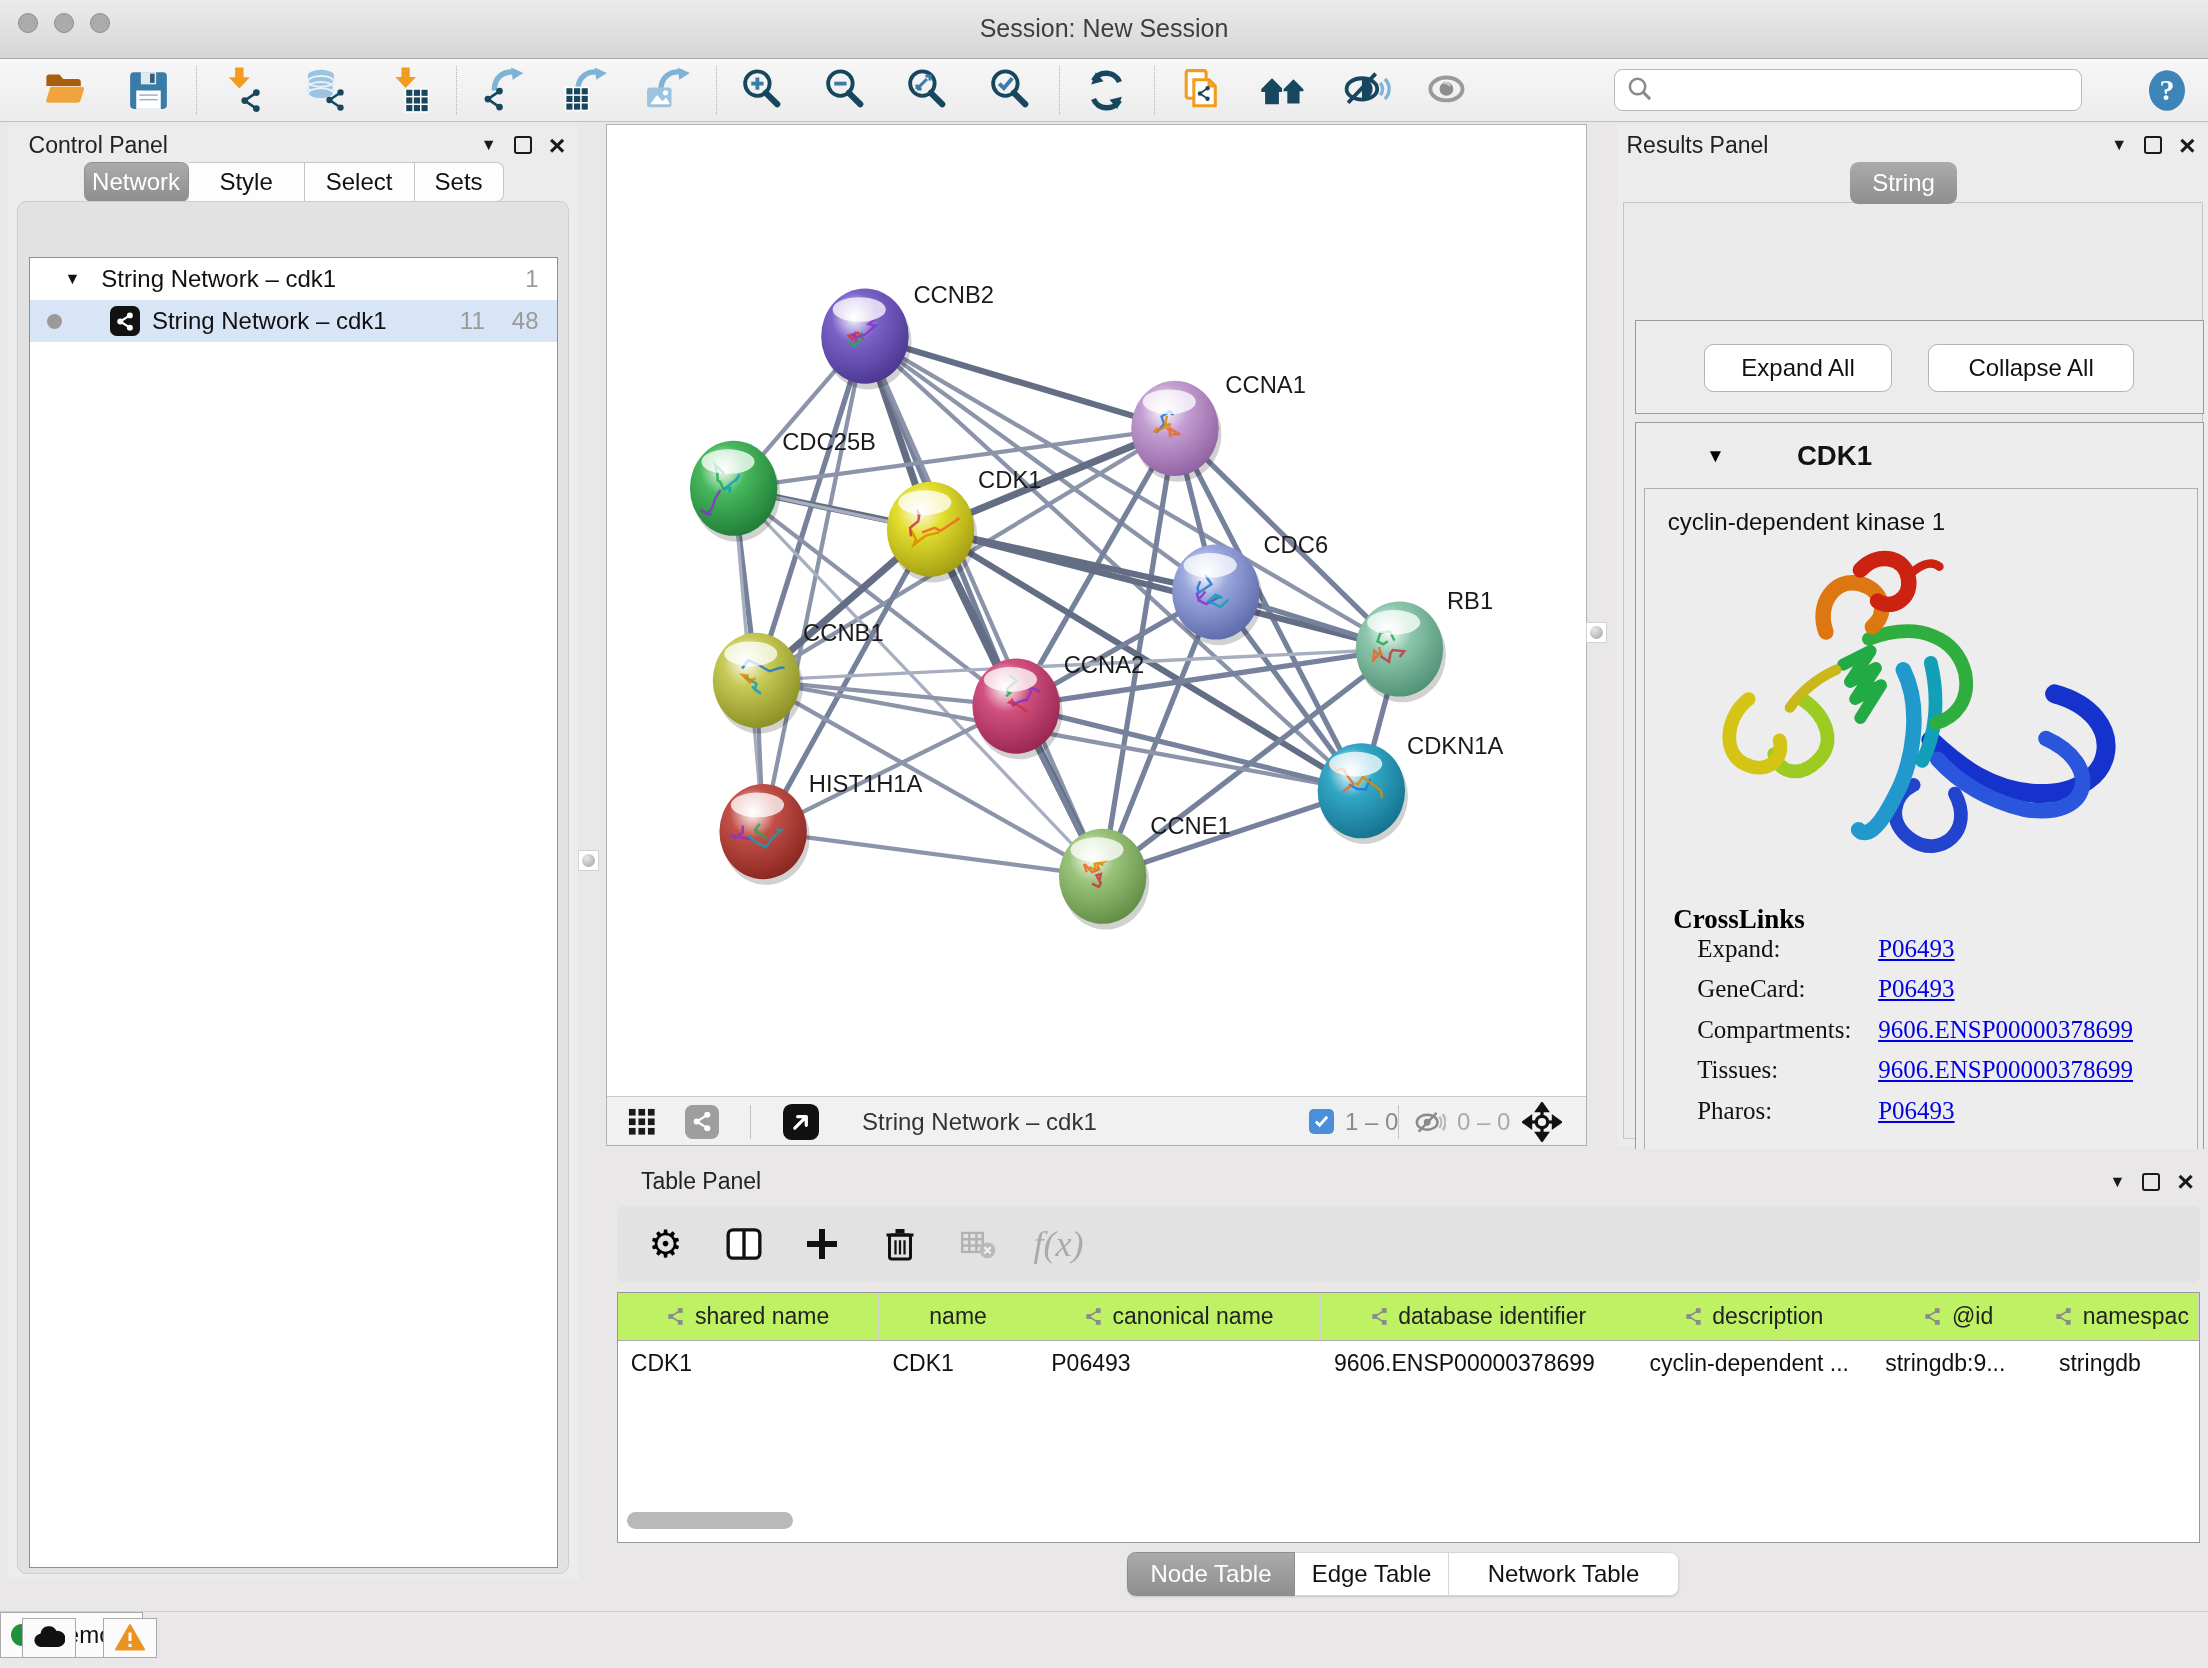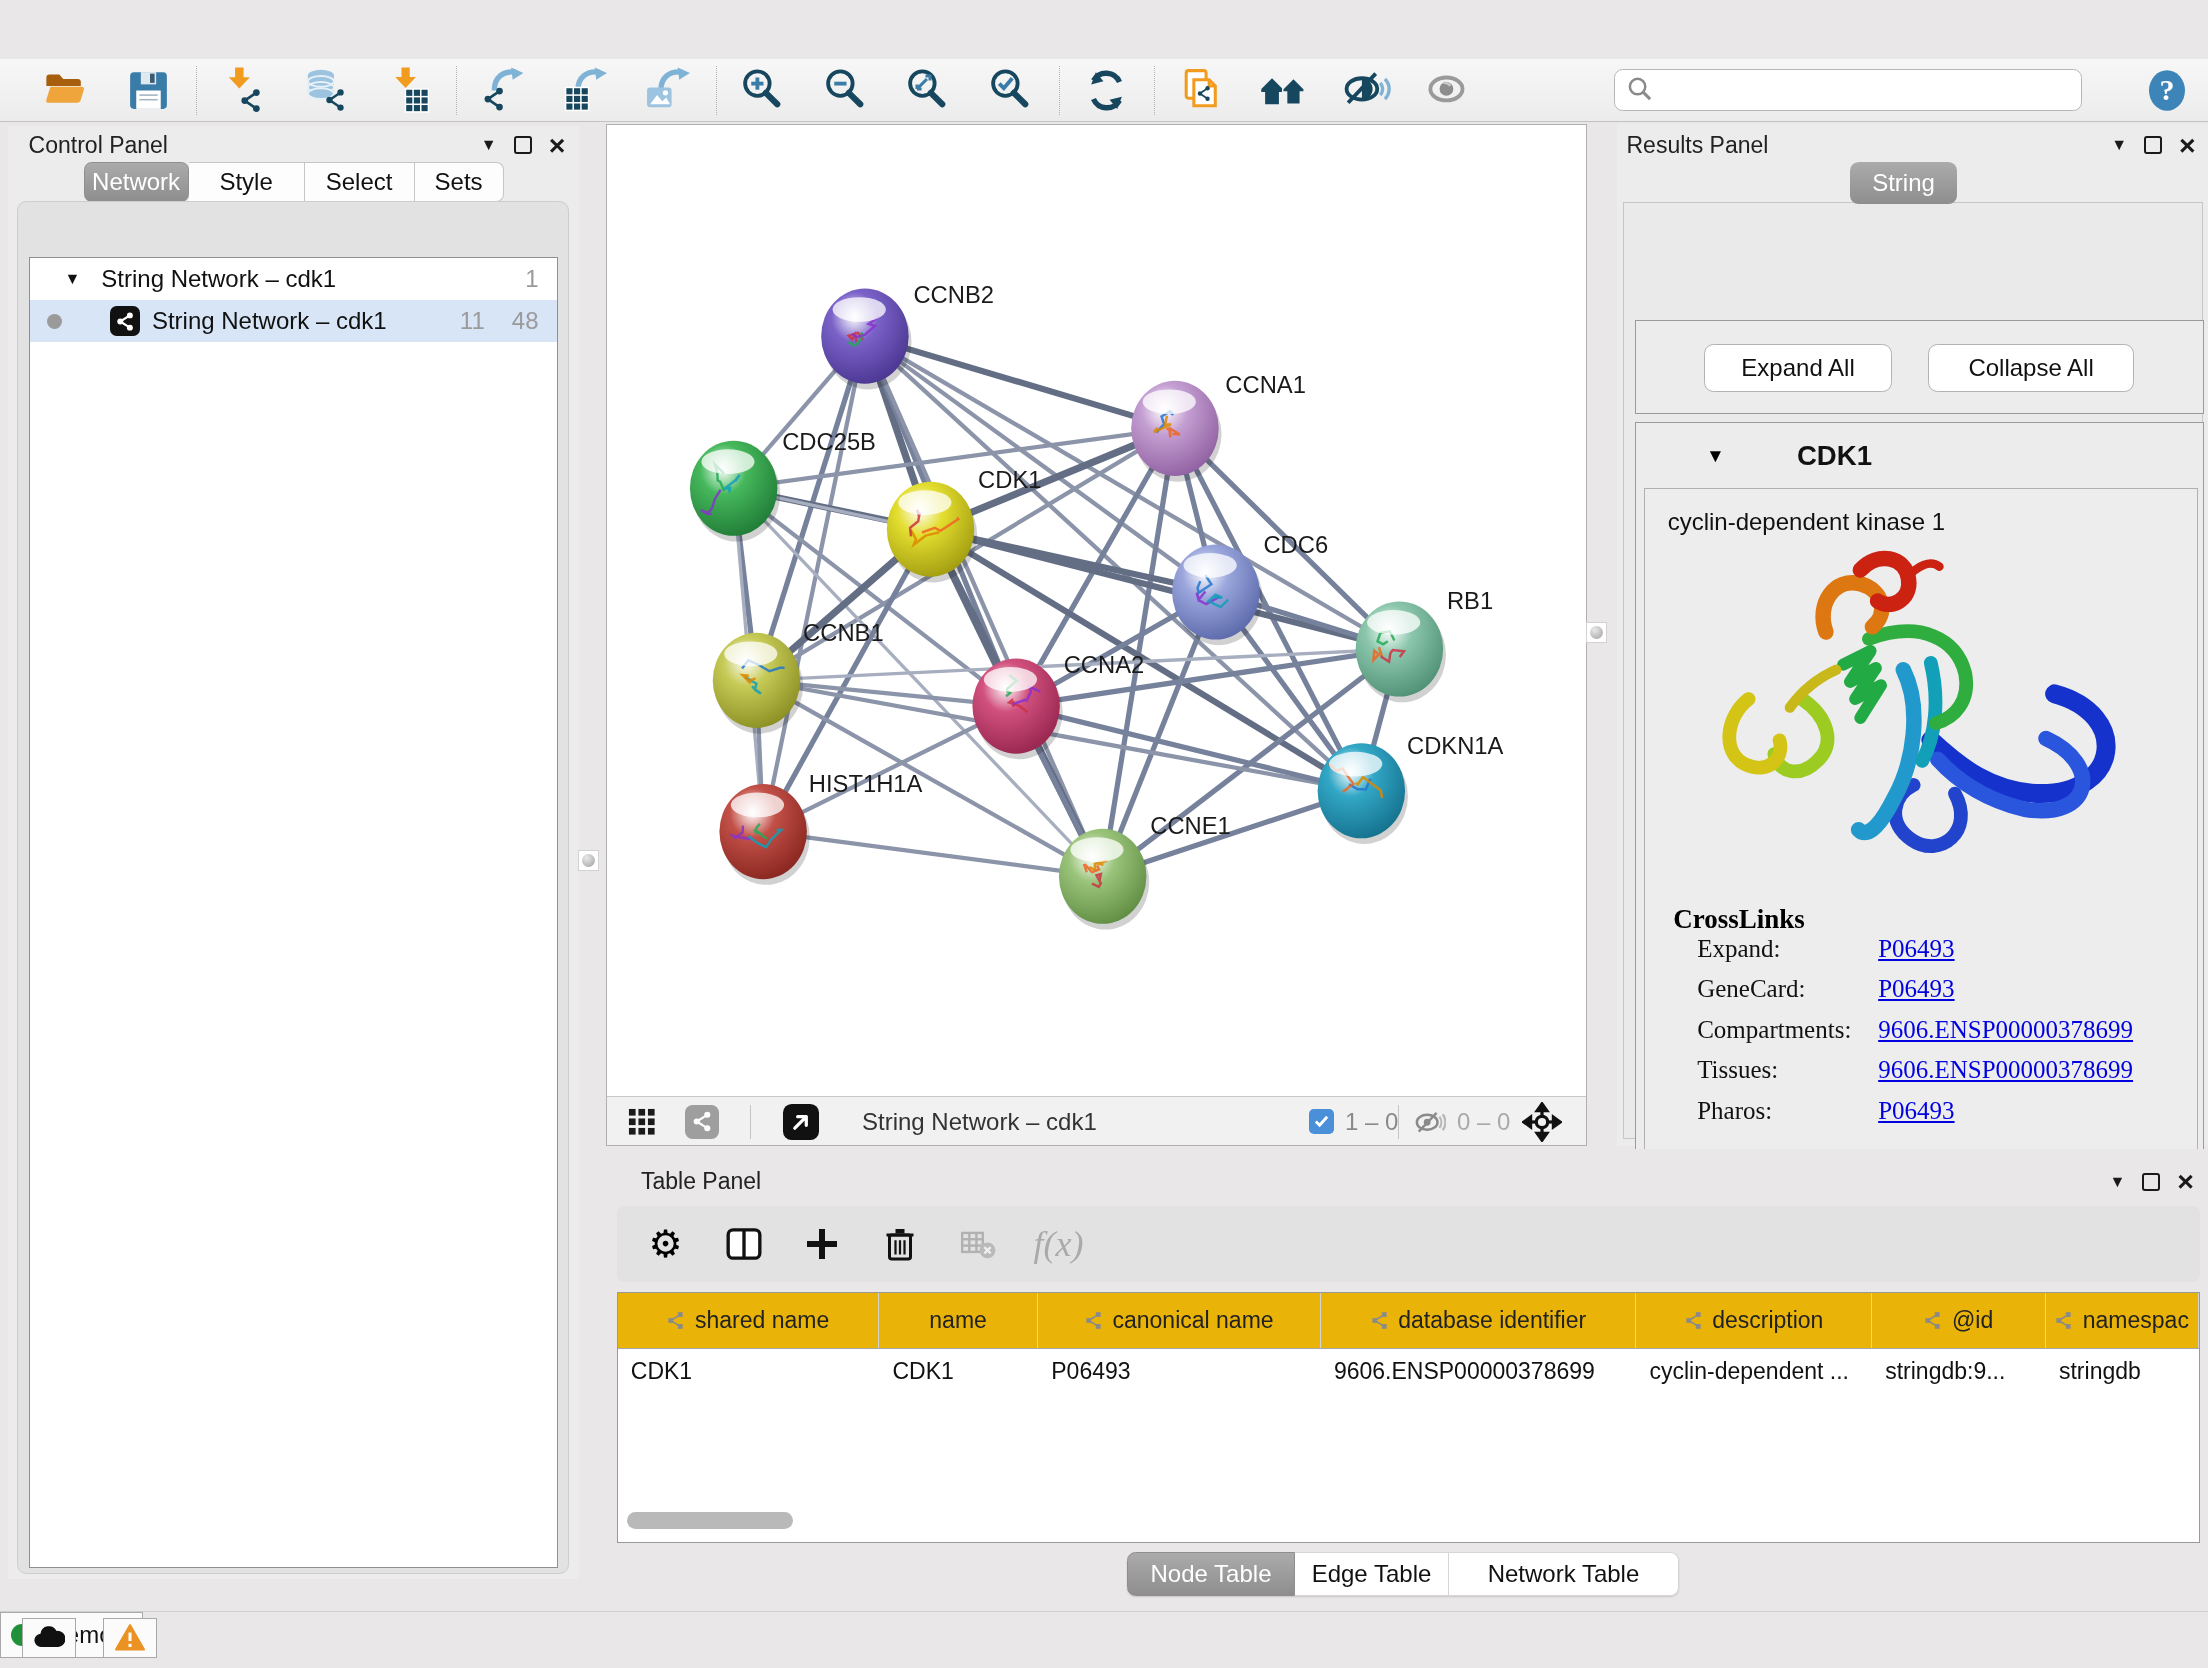--- a/index.html
+++ b/index.html
@@ -111,21 +111,21 @@
   .cl-row .v { color:#0000e0; text-decoration:underline; }
 
   
   #table-panel { left:606px; top:1149px; width:1603px; height:462px; background:#e9e7e7; }
   #tp-head { left:35px; top:19px; right:15px; display:flex; align-items:center;gap:12px; }
   #tp-toolbar { left:10.5px; top:57px; width:1583px; height:76px; background:#e2e2e2;
     border-radius:7.6px; display:flex; align-items:center; padding-left:27px; gap:34px; }
   #tp-toolbar .ticn { width:44px; height:44px; display:flex; align-items:center; justify-content:center; }
   #node-table { left:10.5px; top:143px; width:1583px; height:251px; background:#fff;
     border:1px solid #999; }
-  #nt-header { display:flex; height:56px; background:#eab308; border-bottom:1.9px solid #a8a8a8; }
+  #nt-header { display:flex; height:48px; background:#bef264; border-bottom:1.9px solid #a8a8a8; }
   .col-h { display:flex; align-items:center; justify-content:center; gap:9.5px;
     font-size:23px; color:#222; border-right:1px solid #d4d4d4; overflow:hidden; }
   .nt-row { display:flex; height:44px; }
   .cell { font-size:23px; color:#111; padding:8.6px 0 0 13.3px; overflow:hidden;
     white-space:nowrap; }
   #hscroll { left:21px; top:363px; width:166px; height:17px; background:#b9b9b9; border-radius:8.6px; }
   #tp-tabs { left:521px; top:403px; display:flex; box-shadow:0 1px 1.9px rgba(0,0,0,.15);
     border-radius:8.6px; }
   .tp-tab { height:44px; display:flex; align-items:center; justify-content:center;
     font-size:24px; background:#fff; border:1px solid #d6d6d6; border-left:none; color:#111; }
@@ -143,20 +143,26 @@
     gap:13.3px; font-size:24px; color:#111; }
   #memory-dot { width:22px; height:22px; border-radius:50%; background:#1f9138; }
 
   .net-label { font-size:25px; fill:#1a1a1a; font-family:"Liberation Sans",sans-serif; }
 </style>
 </head>
 <body>
 
 <div id="window">
 
+  <div id="titlebar" class="abs">
+    <div class="tl-dot abs" style="left:18px"></div>
+    <div class="tl-dot abs" style="left:54px"></div>
+    <div class="tl-dot abs" style="left:90px"></div>
+    <div id="win-title" class="abs">Session: New Session</div>
+  </div>
 
   <div id="toolbar" class="abs">
     <div id="tb-groups" style="display:flex;align-items:center;">
         <div class="tbtn">
           <svg viewBox="0 0 64 64">
             <path d="M7 46 V15 q0-4 4-4 h13 l5 6 h19 q4 0 4 4 v5 H7z" fill="#a85f0d"></path>
             <path d="M13 27 h40 q4 0 3 4 l-4 13 q-1 4-5 4 H9 q-3 0-2-4 l4-13 q1-4 2-4z" fill="#f0a43c"></path>
           </svg>
         </div>
         <div class="tbtn">

